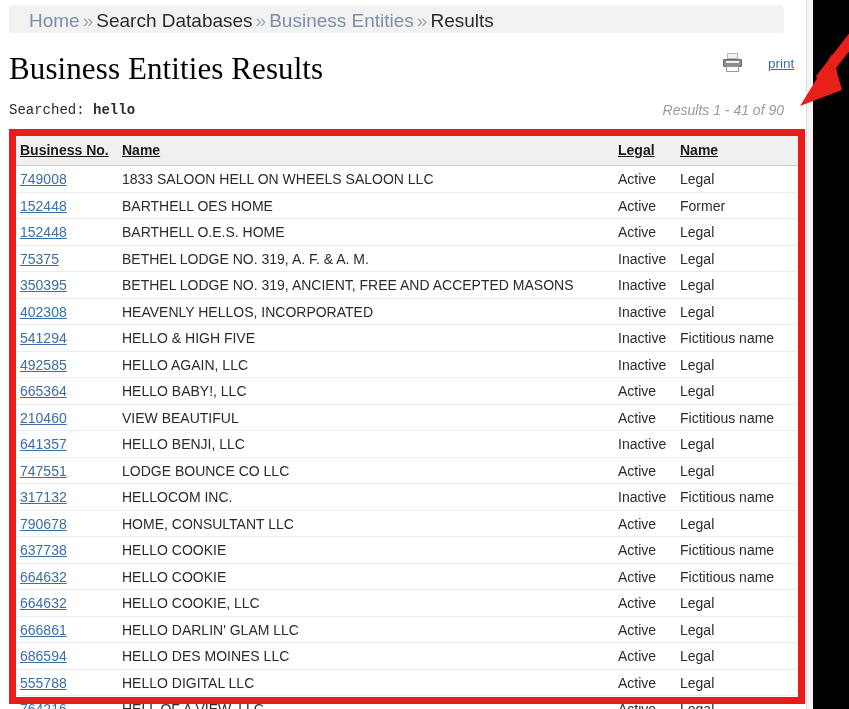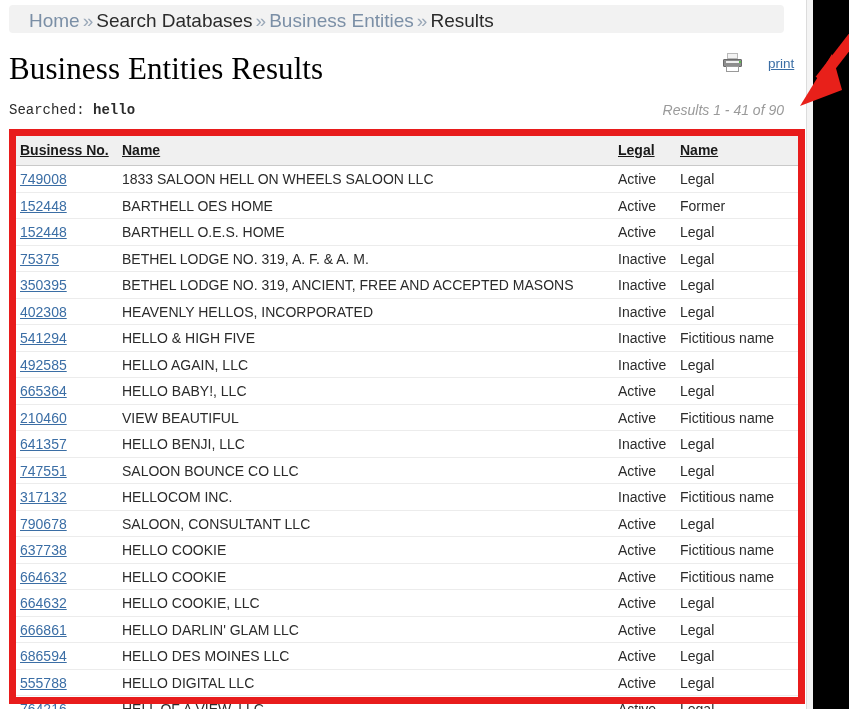--- a/index.html
+++ b/index.html
@@ -331,33 +331,33 @@
           <td>Fictitious name</td>
         </tr>
         <tr>
           <td><span class="biz-link">641357</span></td>
           <td>HELLO BENJI, LLC</td>
           <td>Inactive</td>
           <td>Legal</td>
         </tr>
         <tr>
           <td><span class="biz-link">747551</span></td>
-          <td>SALOON BOUNCE CO LLC</td>
+          <td>LODGE BOUNCE CO LLC</td>
           <td>Active</td>
           <td>Legal</td>
         </tr>
         <tr>
           <td><span class="biz-link">317132</span></td>
           <td>HELLOCOM INC.</td>
           <td>Inactive</td>
           <td>Fictitious name</td>
         </tr>
         <tr>
           <td><span class="biz-link">790678</span></td>
-          <td>SALOON, CONSULTANT LLC</td>
+          <td>HOME, CONSULTANT LLC</td>
           <td>Active</td>
           <td>Legal</td>
         </tr>
         <tr>
           <td><span class="biz-link">637738</span></td>
           <td>HELLO COOKIE</td>
           <td>Active</td>
           <td>Fictitious name</td>
         </tr>
         <tr>

